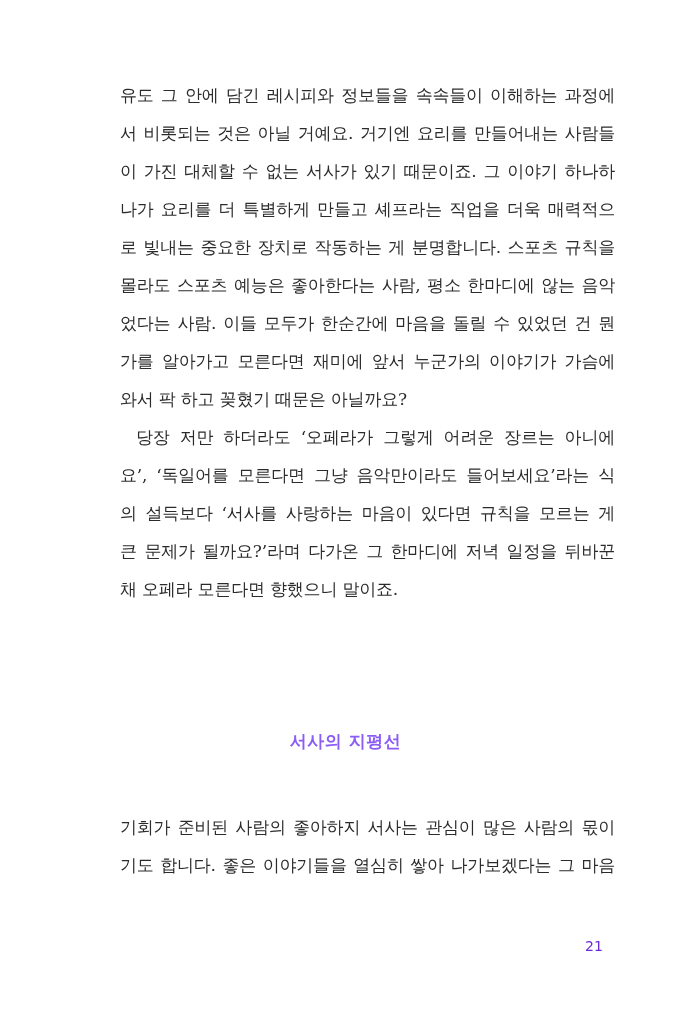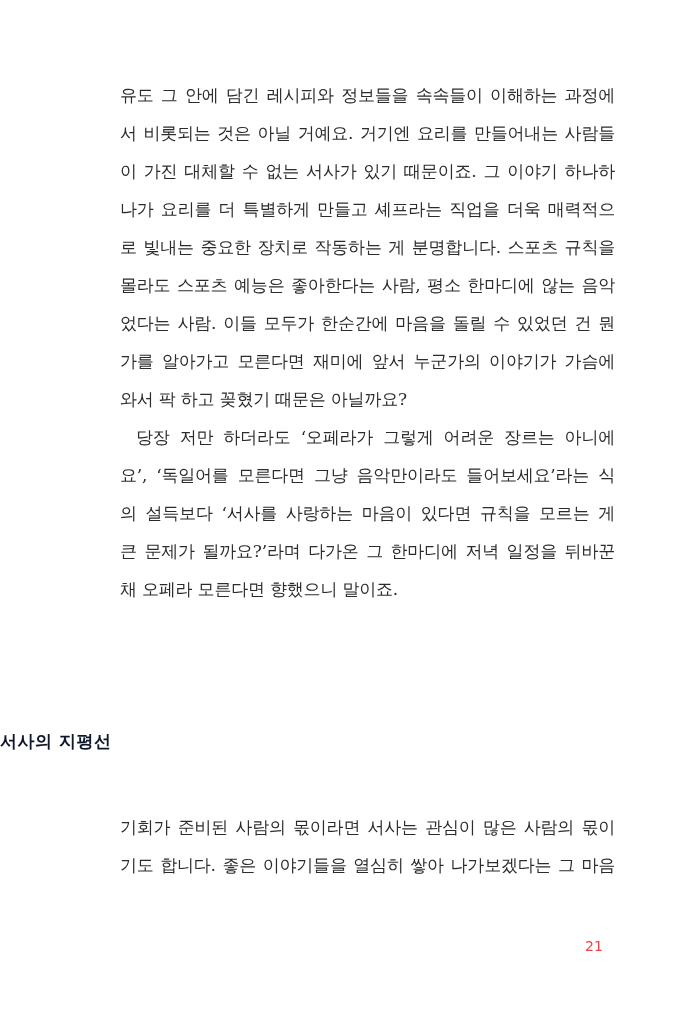--- a/index.html
+++ b/index.html
@@ -40,34 +40,34 @@
       text-align-last: left;
     }
     .line.indent {
       padding-left: 16px;
     }
     .heading {
       position: absolute;
       left: 0;
       width: 691px;
       top: 730px;
-      text-align: left;
+      text-align: center;
       font-family: "DejaVu Sans", "Liberation Sans", sans-serif;
       font-weight: bold;
       font-size: 17px;
-      color: #0f172a;
+      color: #8b5cf6;
       letter-spacing: 0.5px;
     }
     .page-number {
       position: absolute;
       left: 585px;
       top: 938px;
       font-family: "DejaVu Sans", "Liberation Sans", sans-serif;
       font-size: 14px;
-      color: #ef4444;
+      color: #6d28d9;
     }
   </style>
 </head>
 <body>
 
 <div class="page">
 
   <div class="text-block" style="top:76px;">
 
     <span class="line">유도 그 안에 담긴 레시피와 정보들을 속속들이 이해하는 과정에</span>
@@ -83,18 +83,18 @@
     <span class="line indent">당장 저만 하더라도 ‘오페라가 그렇게 어려운 장르는 아니에</span>
     <span class="line">요’, ‘독일어를 모른다면 그냥 음악만이라도 들어보세요’라는 식</span>
     <span class="line">의 설득보다 ‘서사를 사랑하는 마음이 있다면 규칙을 모르는 게</span>
     <span class="line">큰 문제가 될까요?’라며 다가온 그 한마디에 저녁 일정을 뒤바꾼</span>
     <span class="line last">채 오페라 모른다면 향했으니 말이죠.</span>
   </div>
 
   <div class="heading">서사의 지평선</div>
 
   <div class="text-block" style="top:808px;">
-    <span class="line">기회가 준비된 사람의 몫이라면 서사는 관심이 많은 사람의 몫이</span>
+    <span class="line">기회가 준비된 사람의 좋아하지 서사는 관심이 많은 사람의 몫이</span>
     <span class="line">기도 합니다. 좋은 이야기들을 열심히 쌓아 나가보겠다는 그 마음</span>
   </div>
 
   <div class="page-number">21</div>
 </div>
 
 </body></html>

